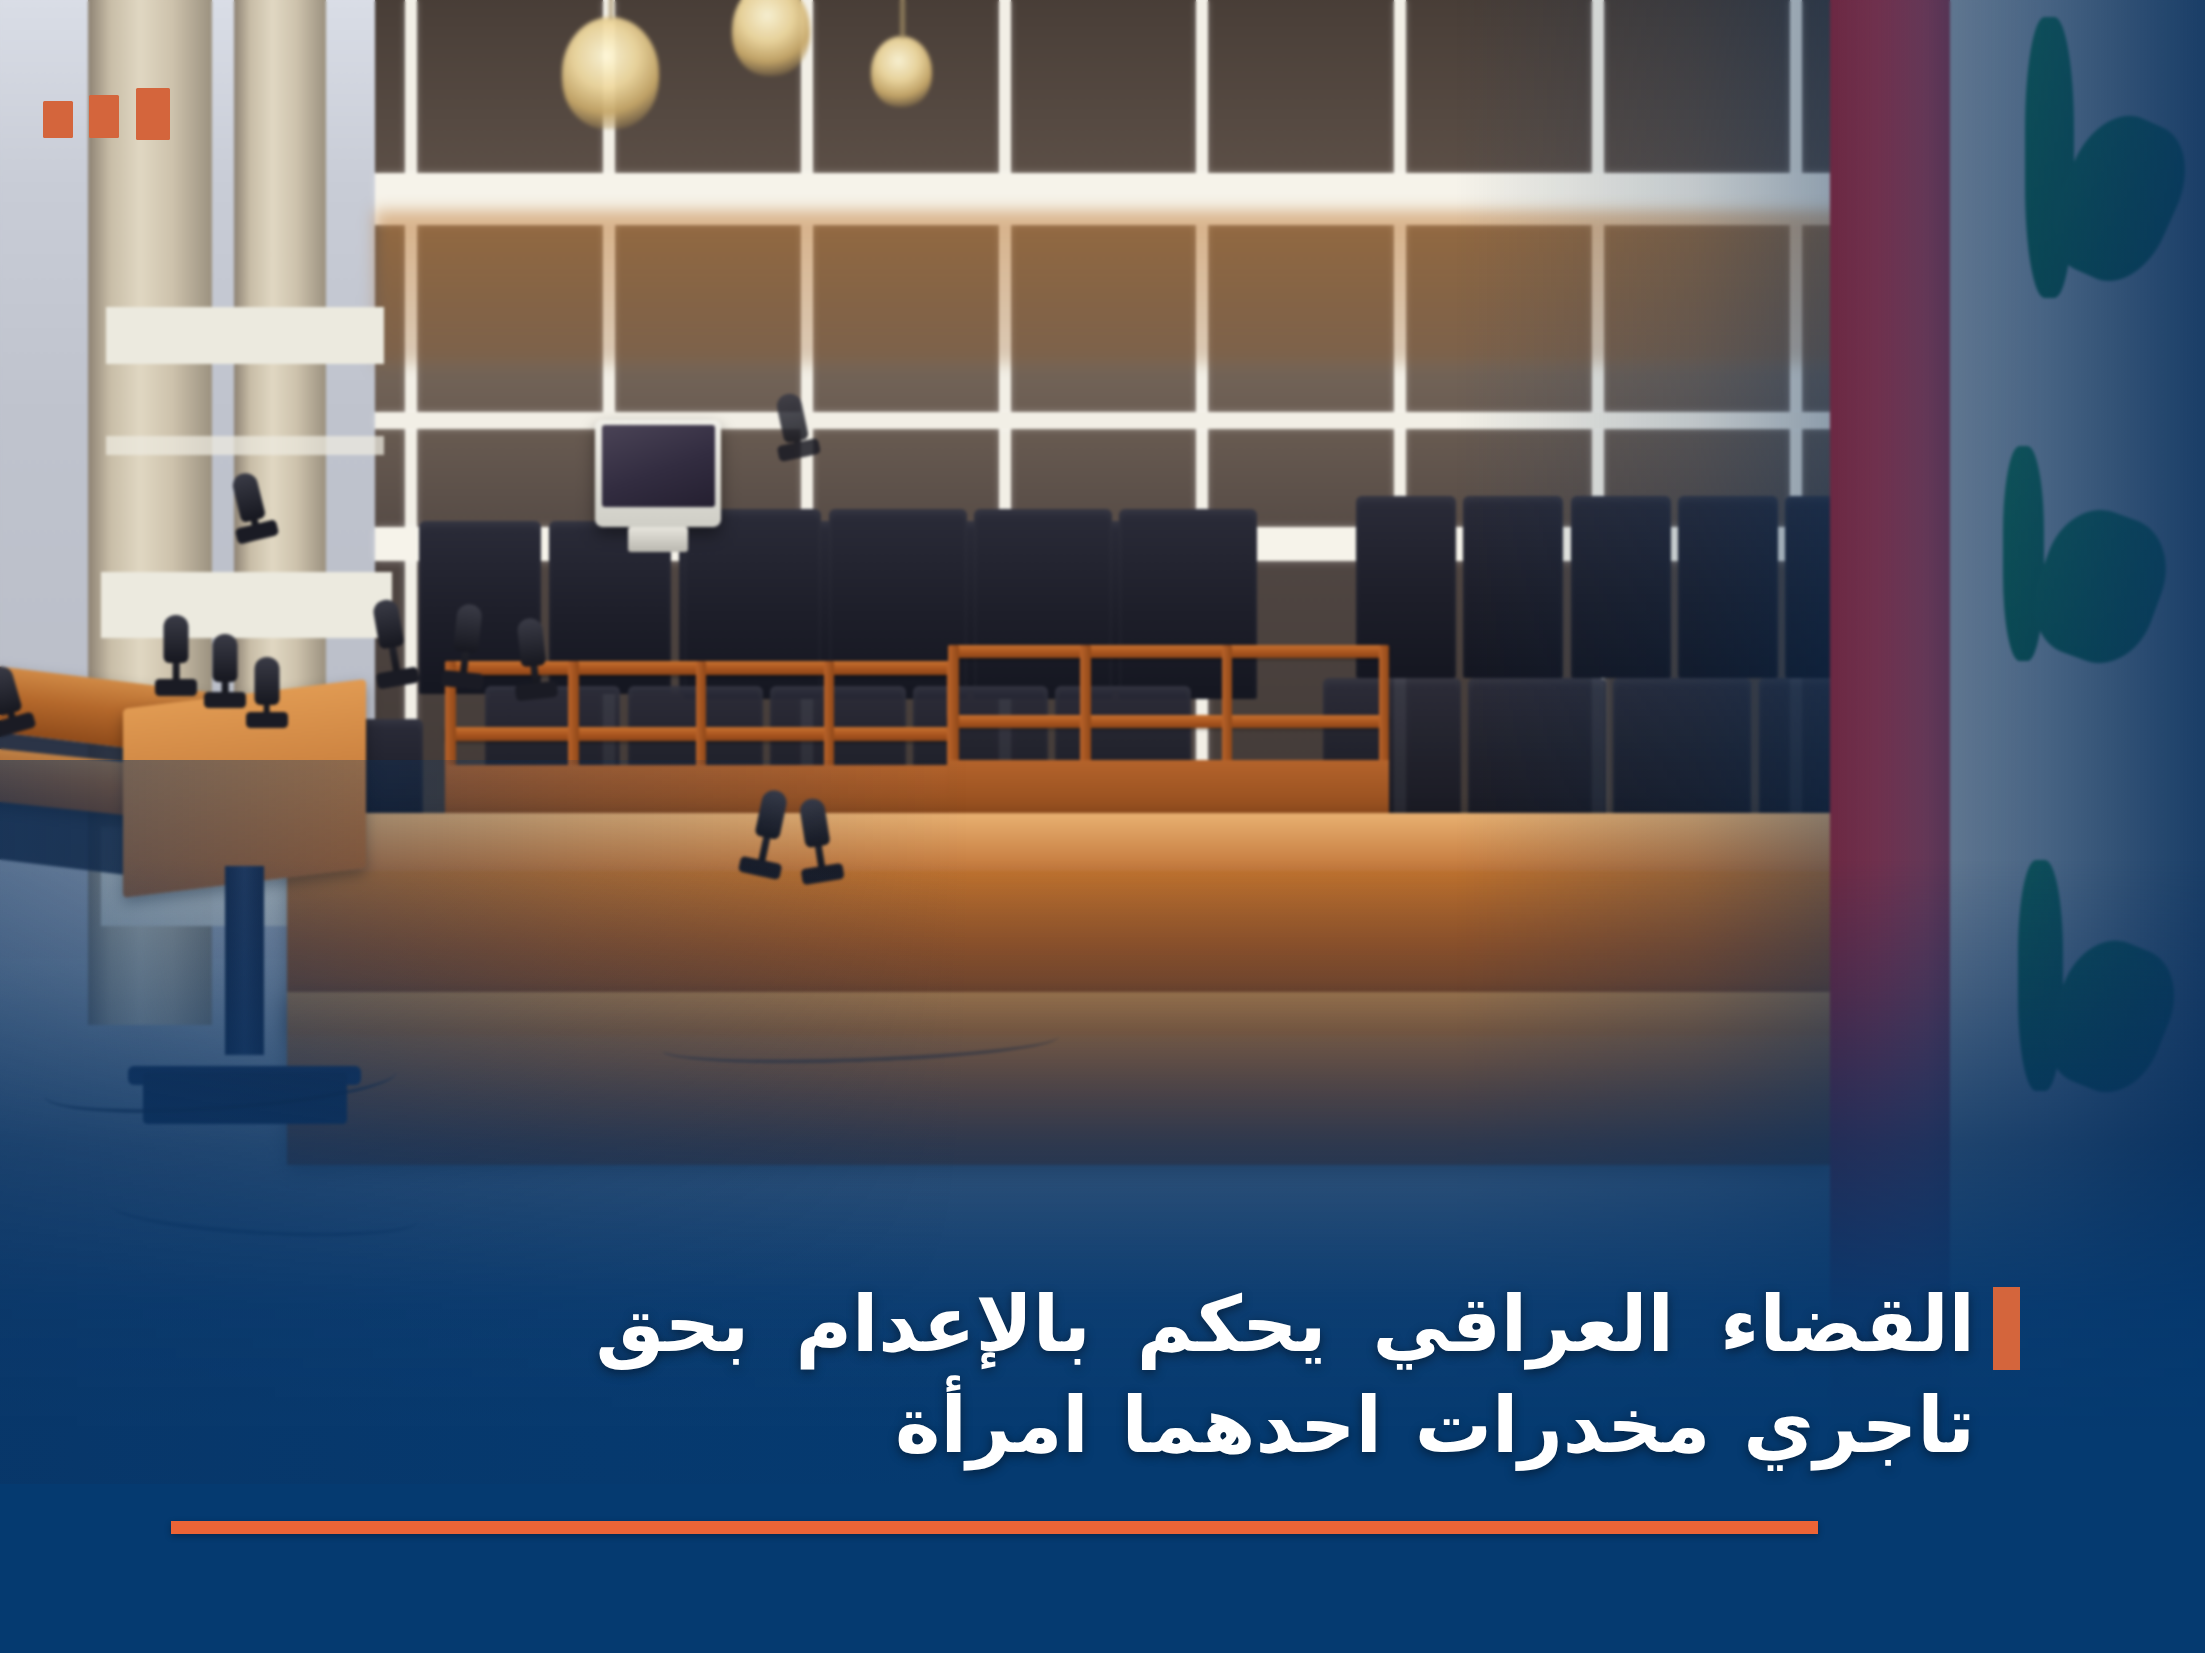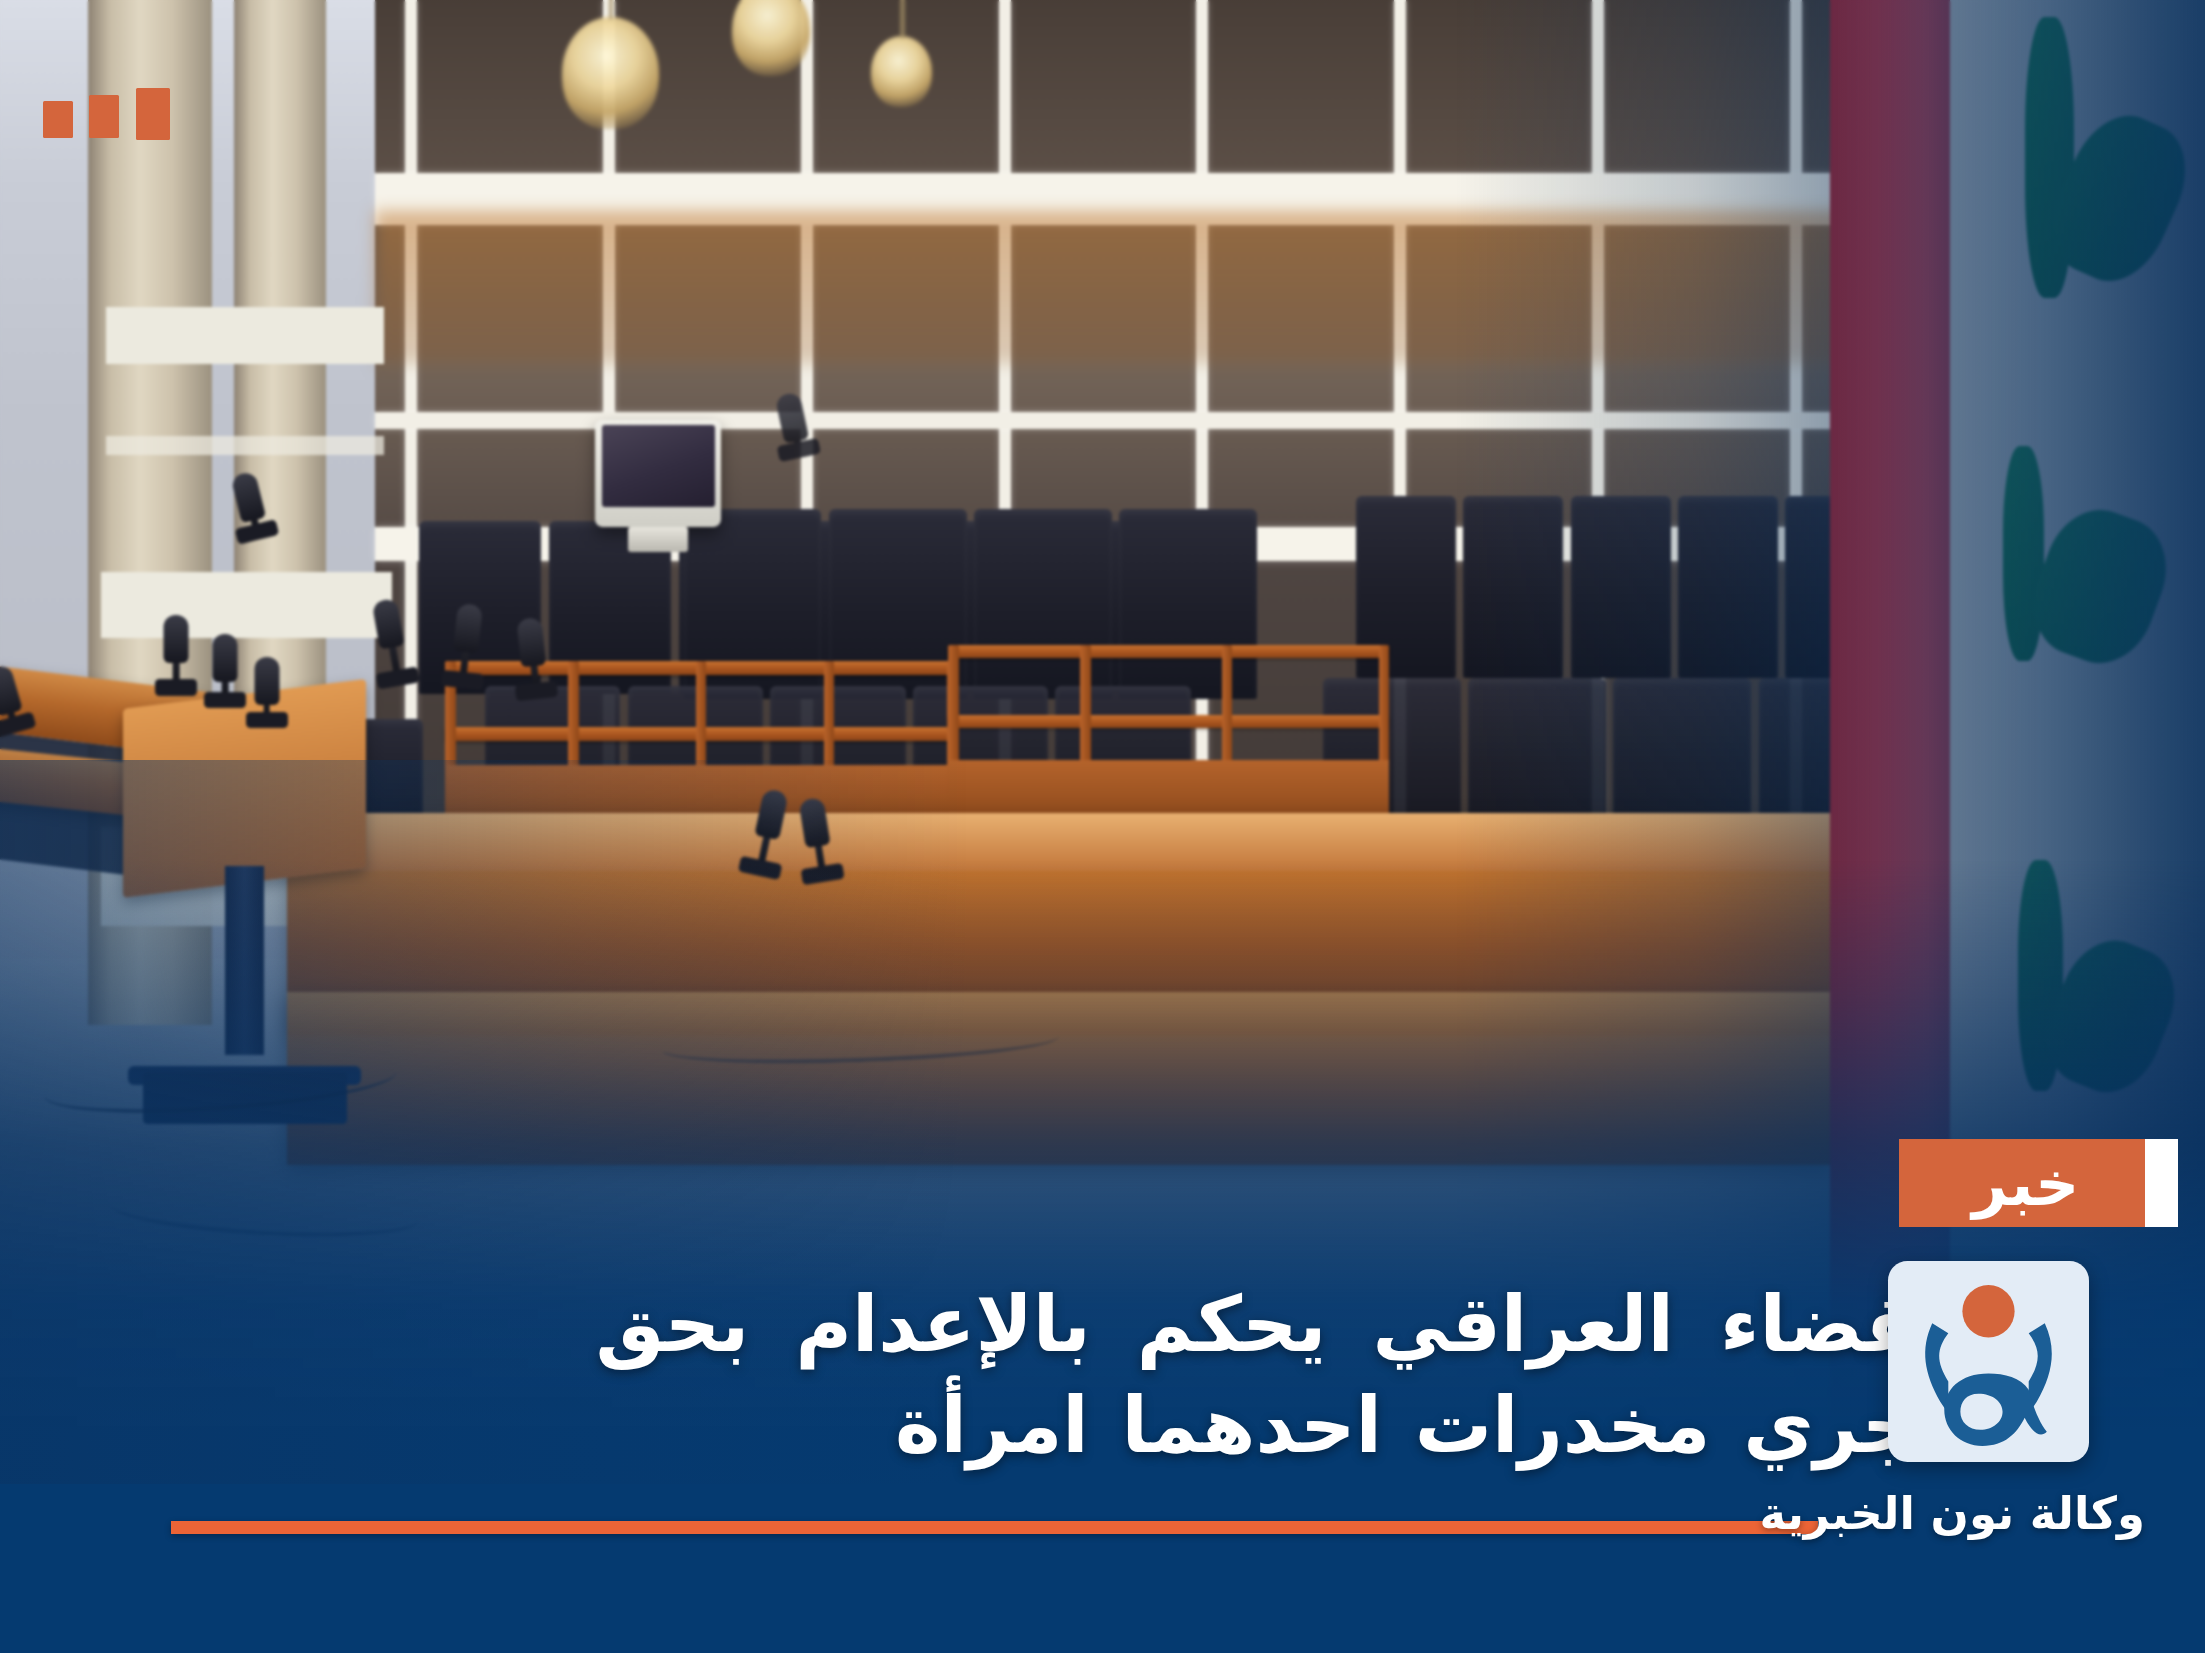--- a/index.html
+++ b/index.html
@@ -467,36 +467,15 @@
   </div>
 
   <div class="headline">
     <div class="hl-marker"></div>
     <div class="hl-line l1">القضاء العراقي يحكم بالإعدام بحق</div>
     <div class="hl-line l2">تاجري مخدرات احدهما امرأة</div>
   </div>
 
   <div class="hl-rule"></div>
 
-  <div class="brand">
-
-    <div class="badge">
-      <span>خبر</span>
-      <i class="edge"></i>
-    </div>
-
-    <div class="logo">
-      <svg viewBox="0 0 100 100" aria-hidden="true">
-        <circle cx="50" cy="25" r="13" fill="#d4653c"></circle>
-        <path d="M22 31 C16 44 18 56 26 70 L30 76 L30 60 C24 50 24 44 30 36 Z" fill="#1b5e96"></path>
-        <path d="M78 31 C84 44 82 56 74 70 L70 76 L70 60 C76 50 76 44 70 36 Z" fill="#1b5e96"></path>
-        <path d="M50 56 C36 56 28 64 28 74 C28 84 36 92 47 92 C58 92 64 86 68 78
-                 C72 86 76 88 79 85 C75 80 72 72 70 64 C66 58 58 56 50 56 Z
-                 M45 66 C52 66 57 70 57 75 C57 80 52 84 46 84 C40 84 36 80 36 75
-                 C36 70 39 66 45 66 Z" fill="#1b5e96"></path>
-      </svg>
-    </div>
-
-    <div class="brandname">وكالة نون الخبرية</div>
-  </div>
 
 </div>
 
 
 </body></html>

